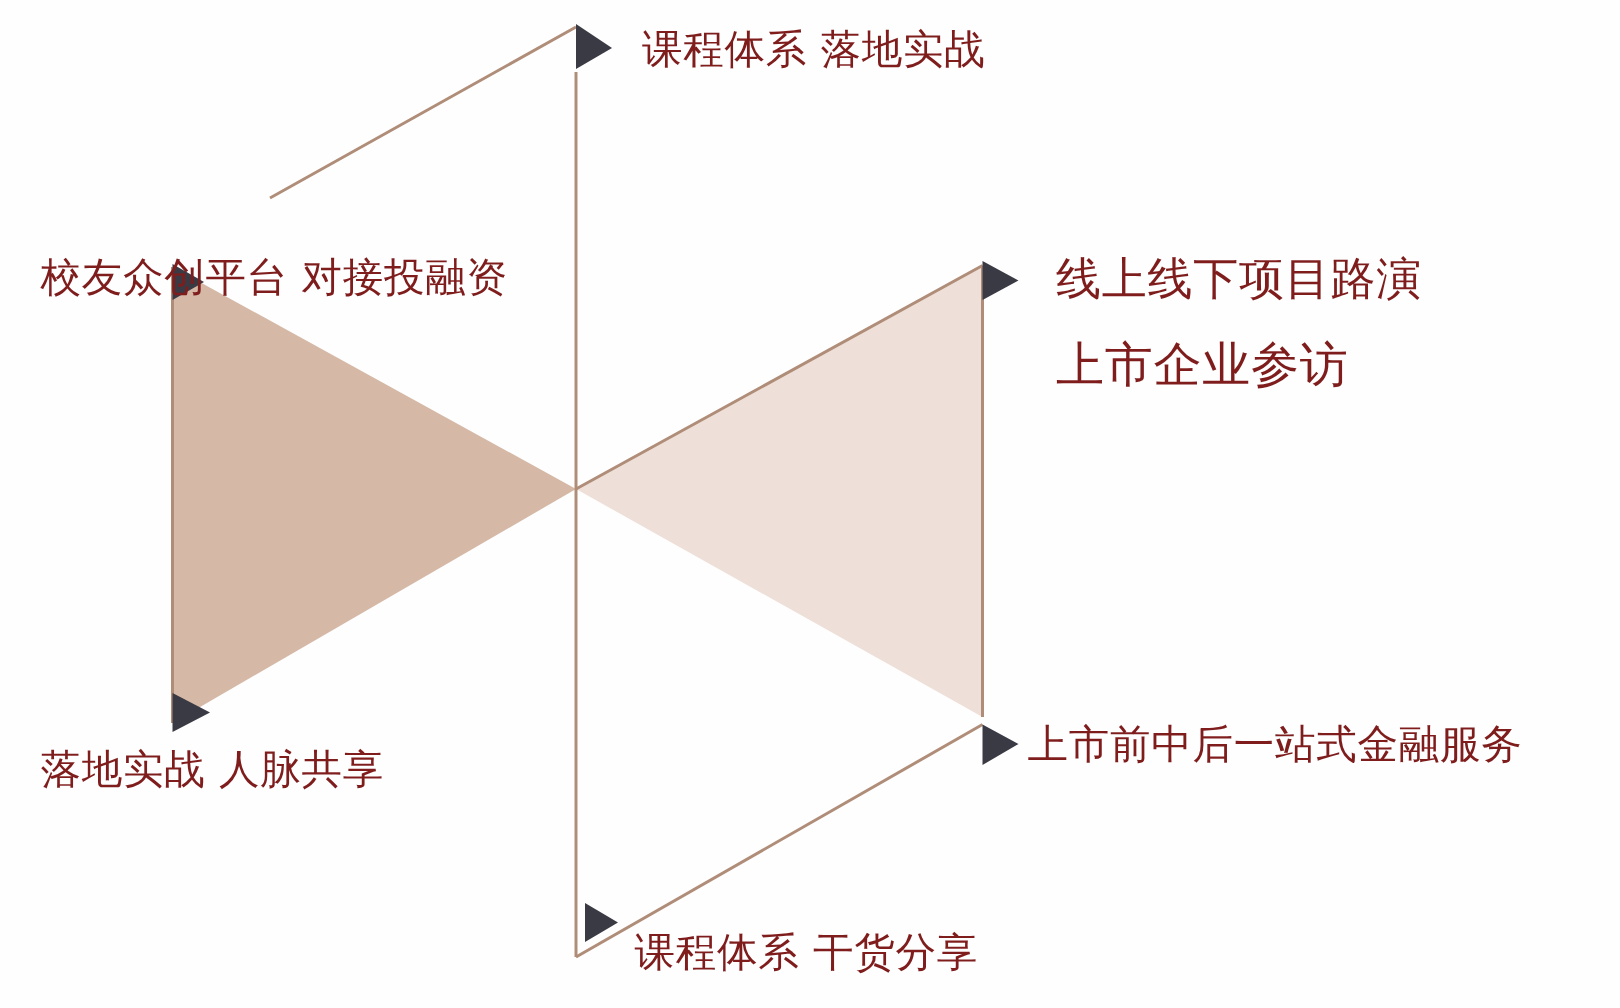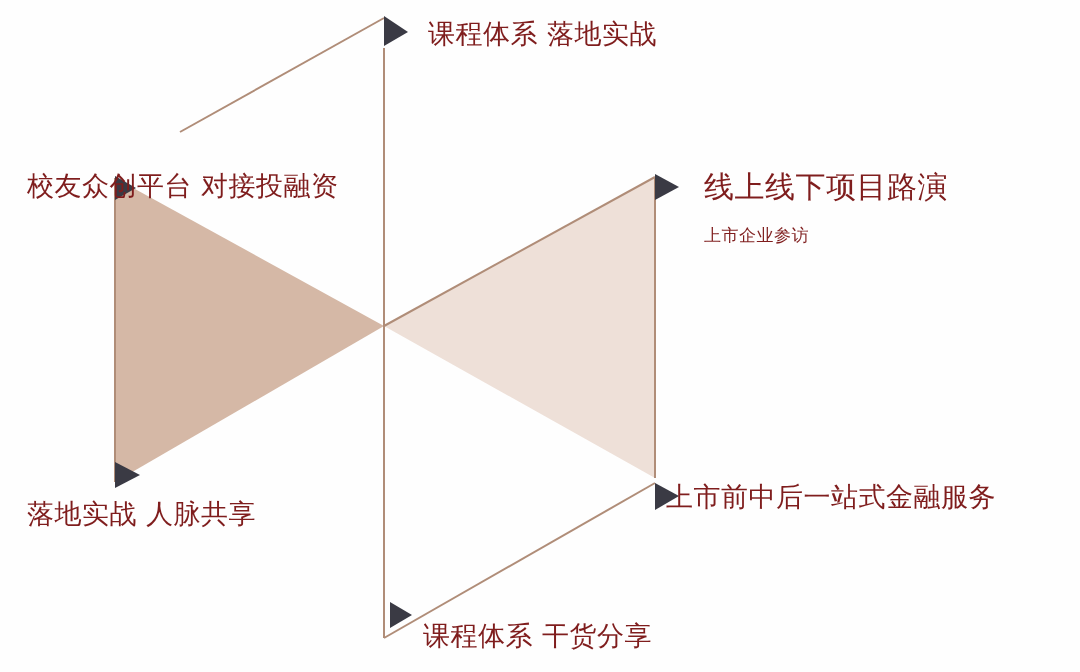--- a/index.html
+++ b/index.html
@@ -30,17 +30,17 @@
     <polygon points="115,176 136,188 115,200" fill="#3a3a44"></polygon>
     <polygon points="655,174 679,187 655,200" fill="#3a3a44"></polygon>
     <polygon points="655,483 679,496 655,510" fill="#3a3a44"></polygon>
     <polygon points="115,462 140,475 115,488" fill="#3a3a44"></polygon>
     <polygon points="390,602 412,615 390,628" fill="#3a3a44"></polygon>
   </svg>
 
   <div class="label" style="left:428px;top:20px;">课程体系 落地实战</div>
   <div class="label" style="left:27px;top:140px;margin-top:32px;">校友众创平台 对接投融资</div>
   <div class="label" style="left:704px;top:172px;font-size:30px;">线上线下项目路演</div>
-  <div class="label" style="left:704px;top:227px;font-size:17px;">上市企业参访</div>
-  <div class="label" style="left:666px;top:483px;">上市前中后一站式金融服务</div>
+  <div class="label" style="left:704px;top:227px;font-size:32px;">上市企业参访</div>
+  <div class="label" style="left:685px;top:483px;">上市前中后一站式金融服务</div>
   <div class="label" style="left:27px;top:500px;">落地实战 人脉共享</div>
   <div class="label" style="left:423px;top:622px;">课程体系 干货分享</div>
 </div>
 
 </body></html>

